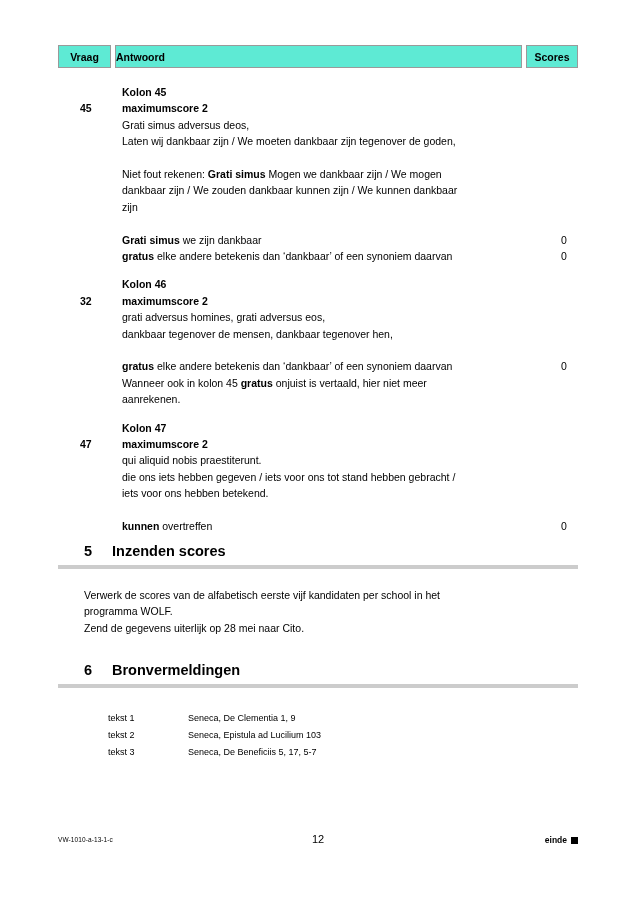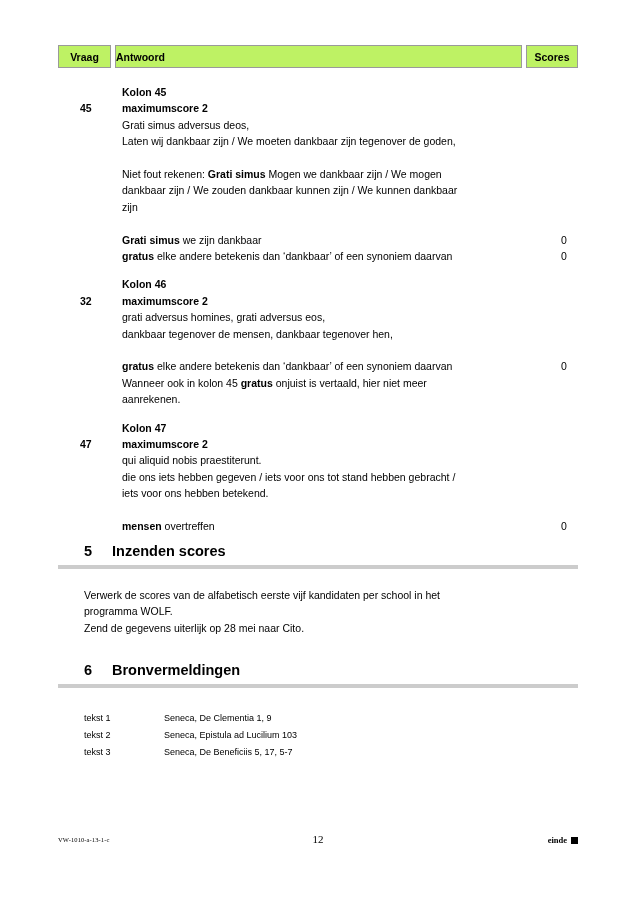--- a/index.html
+++ b/index.html
@@ -28,21 +28,21 @@
     position: absolute;
     left: 58px;
     top: 45px;
     width: 520px;
     height: 23px;
     display: flex;
     gap: 4px;
   }
   .th-cell {
     border: 1px solid #9a9a9a;
-    background: #bef264;
+    background: #5eead4;
     font-size: 10.5px;
     font-weight: bold;
     display: flex;
     align-items: center;
     box-sizing: border-box;
   }
   .th-vraag { width: 53px; justify-content: center; }
   .th-antwoord { flex: 1; }
   .th-scores { width: 52px; justify-content: center; }
 
@@ -113,31 +113,30 @@
   }
 
   
   .sources {
     margin-top: 22px;
     padding-left: 26px;
     font-size: 9px;
     line-height: 17px;
   }
   .src-row { display: flex; }
-  .src-label { width: 80px; }
+  .src-label { width: 80px; margin-left: 24px; }
   .src-ref { flex: 1; }
 
   
   .footer {
     position: absolute;
     left: 58px;
     top: 833px;
     width: 520px;
     height: 20px;
-    font-family: Liberation Serif, serif;
   }
   .footer-code {
     position: absolute;
     left: 0;
     top: 3px;
     font-size: 6.5px;
     letter-spacing: 0.1px;
   }
   .footer-page {
     position: absolute;
@@ -224,21 +223,21 @@
     <div class="qblock">
       <div class="qnum" style="top:16.4px;">47</div>
       <div class="qbody">
         <div class="line b">Kolon 47</div>
         <div class="line b">maximumscore 2</div>
         <div class="line">qui aliquid nobis praestiterunt.</div>
         <div class="line">die ons iets hebben gegeven / iets voor ons tot stand hebben gebracht /</div>
         <div class="line">iets voor ons hebben betekend.</div>
         <div class="line spacer"></div>
         <div class="line">
-          <b class="em">mensen</b><span> overtreffen</span>
+          <b class="em">kunnen</b><span> overtreffen</span>
           <span class="score">0</span>
         </div>
       </div>
     </div>
 
   </div>
 
   <div class="section" style="top:543px;">
     <div class="section-title">
       <span class="section-num">5</span>

